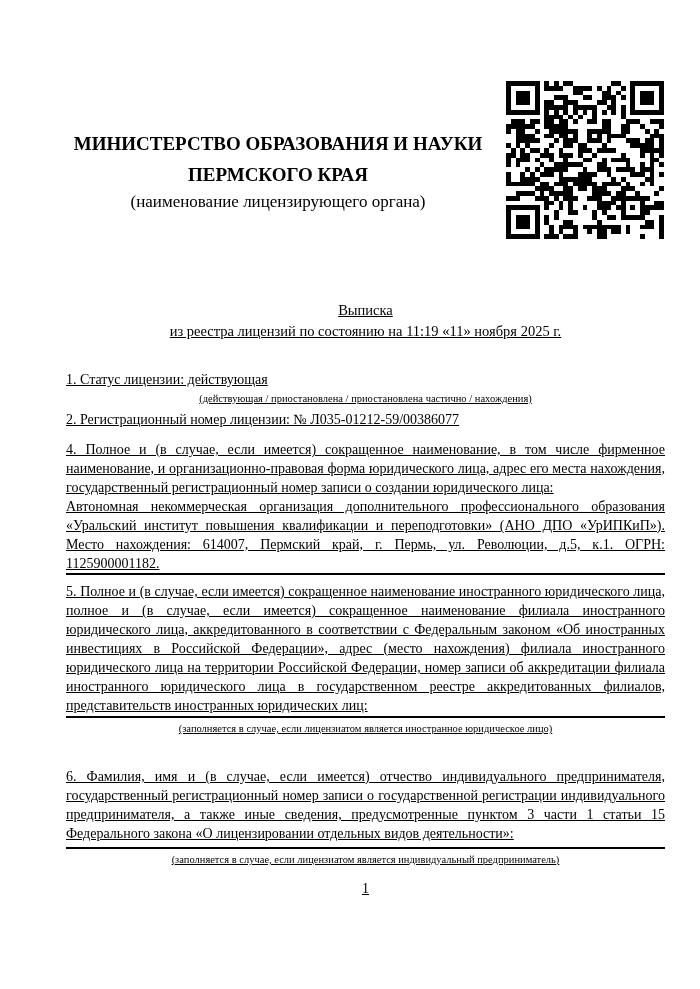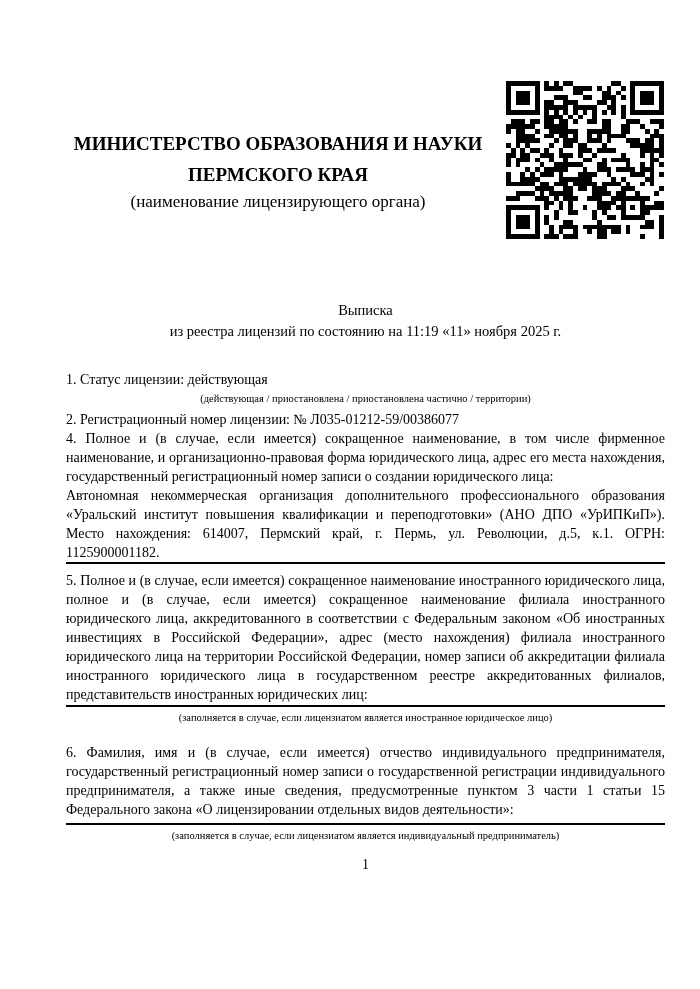--- a/index.html
+++ b/index.html
@@ -43,20 +43,21 @@
   .qr svg { display: block; width: 158px; height: 158px; }
 
   
   .content {
     position: absolute;
     left: 66px;
     top: 300px;
     width: 599px;
     font-size: 14px;
     line-height: 19px;
+    text-decoration: underline;
   }
   .doc-title {
     text-align: center;
     font-size: 14.5px;
     line-height: 21px;
   }
   .item { text-align: justify; }
   .caption {
     text-align: center;
     font-size: 10.5px;
@@ -652,34 +653,34 @@
     </div>
 
   <div class="content">
 
     <div class="doc-title">
       <div>Выписка</div>
       <div>из реестра лицензий по состоянию на 11:19 «11» ноября 2025 г.</div>
     </div>
 
     <div class="item" style="margin-top:28px">1. Статус лицензии: действующая</div>
-    <div class="caption" style="margin-top:3px">(действующая / приостановлена / приостановлена частично / территории)</div>
+    <div class="caption" style="margin-top:3px">(действующая / приостановлена / приостановлена частично / нахождения)</div>
 
     <div class="item" style="margin-top:4px">2. Регистрационный номер лицензии: № Л035-01212-59/00386077</div>
 
 
-    <div class="item" style="">4. Полное и (в случае, если имеется) сокращенное наименование, в том числе фирменное наименование, и организационно-правовая форма юридического лица, адрес его места нахождения, государственный регистрационный номер записи о создании юридического лица:</div>
+    <div class="item" style="margin-top:11px">4. Полное и (в случае, если имеется) сокращенное наименование, в том числе фирменное наименование, и организационно-правовая форма юридического лица, адрес его места нахождения, государственный регистрационный номер записи о создании юридического лица:</div>
     <div class="item">Автономная некоммерческая организация дополнительного профессионального образования «Уральский институт повышения квалификации и переподготовки» (АНО ДПО «УрИПКиП»). Место нахождения: 614007, Пермский край, г. Пермь, ул. Революции, д.5, к.1. ОГРН: 1125900001182.</div>
     <div class="rule"></div>
 
     <div class="item" style="margin-top:7px">5. Полное и (в случае, если имеется) сокращенное наименование иностранного юридического лица, полное и (в случае, если имеется) сокращенное наименование филиала иностранного юридического лица, аккредитованного в соответствии с Федеральным законом «Об иностранных инвестициях в Российской Федерации», адрес (место нахождения) филиала иностранного юридического лица на территории Российской Федерации, номер записи об аккредитации филиала иностранного юридического лица в государственном реестре аккредитованных филиалов, представительств иностранных юридических лиц:</div>
     <div class="rule" style="margin-top:1px"></div>
     <div class="caption" style="margin-top:4px">(заполняется в случае, если лицензиатом является иностранное юридическое лицо)</div>
 
-    <div class="item" style="margin-top:18px">6. Фамилия, имя и (в случае, если имеется) отчество индивидуального предпринимателя, государственный регистрационный номер записи о государственной регистрации индивидуального предпринимателя, а также иные сведения, предусмотренные пунктом 3 части 1 статьи 15 Федерального закона «О лицензировании отдельных видов деятельности»:</div>
+    <div class="item" style="margin-top:31px">6. Фамилия, имя и (в случае, если имеется) отчество индивидуального предпринимателя, государственный регистрационный номер записи о государственной регистрации индивидуального предпринимателя, а также иные сведения, предусмотренные пунктом 3 части 1 статьи 15 Федерального закона «О лицензировании отдельных видов деятельности»:</div>
     <div class="rule" style="margin-top:4px"></div>
     <div class="caption" style="margin-top:4px">(заполняется в случае, если лицензиатом является индивидуальный предприниматель)</div>
 
 
     <div class="page-number" style="margin-top:15px">1</div>
 
   </div>
 </div>
 
 </body></html>

